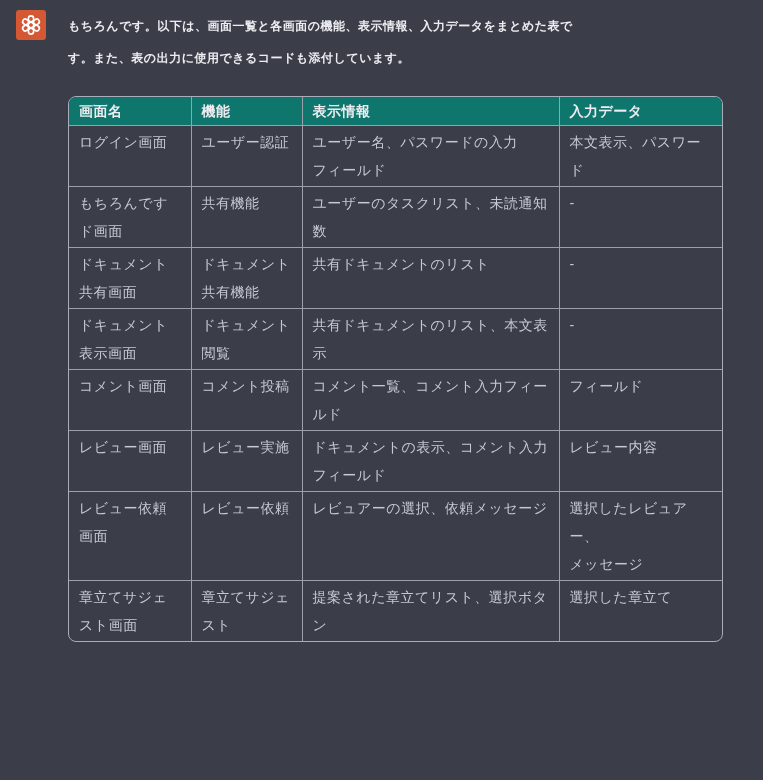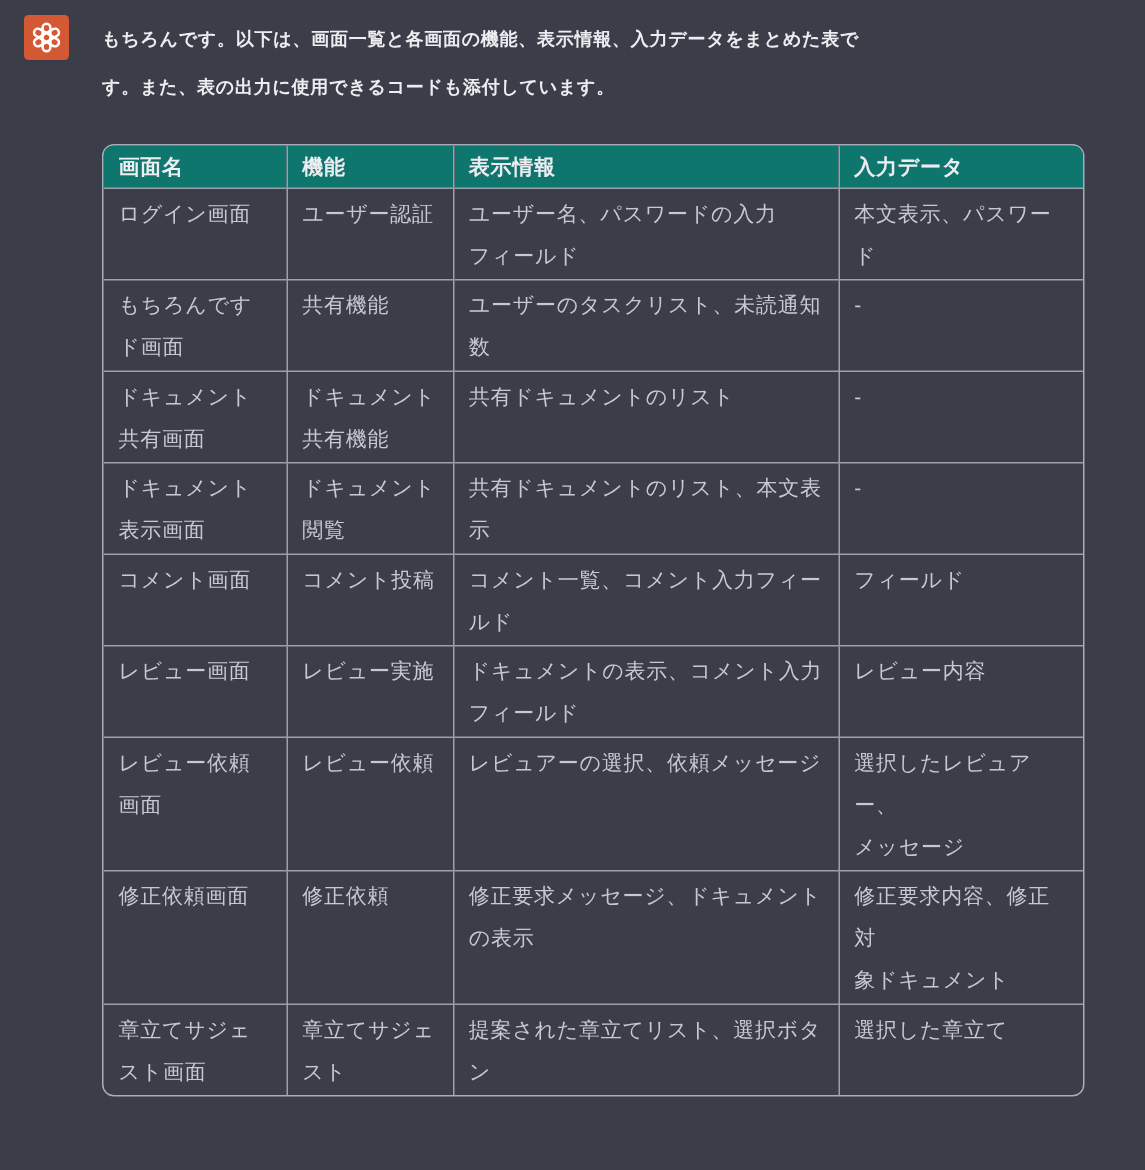--- a/index.html
+++ b/index.html
@@ -131,28 +131,20 @@
         </tr>
         <tr>
           <td>レビュー依頼
 画面</td>
           <td>レビュー依頼</td>
           <td>レビュアーの選択、依頼メッセージ</td>
           <td>選択したレビュアー、
 メッセージ</td>
         </tr>
         <tr>
-          <td>修正依頼画面</td>
-          <td>修正依頼</td>
-          <td>修正要求メッセージ、ドキュメント
-の表示</td>
-          <td>修正要求内容、修正対
-象ドキュメント</td>
-        </tr>
-        <tr>
           <td>章立てサジェ
 スト画面</td>
           <td>章立てサジェ
 スト</td>
           <td>提案された章立てリスト、選択ボタ
 ン</td>
           <td>選択した章立て</td>
         </tr>
       </tbody>
   </table>

